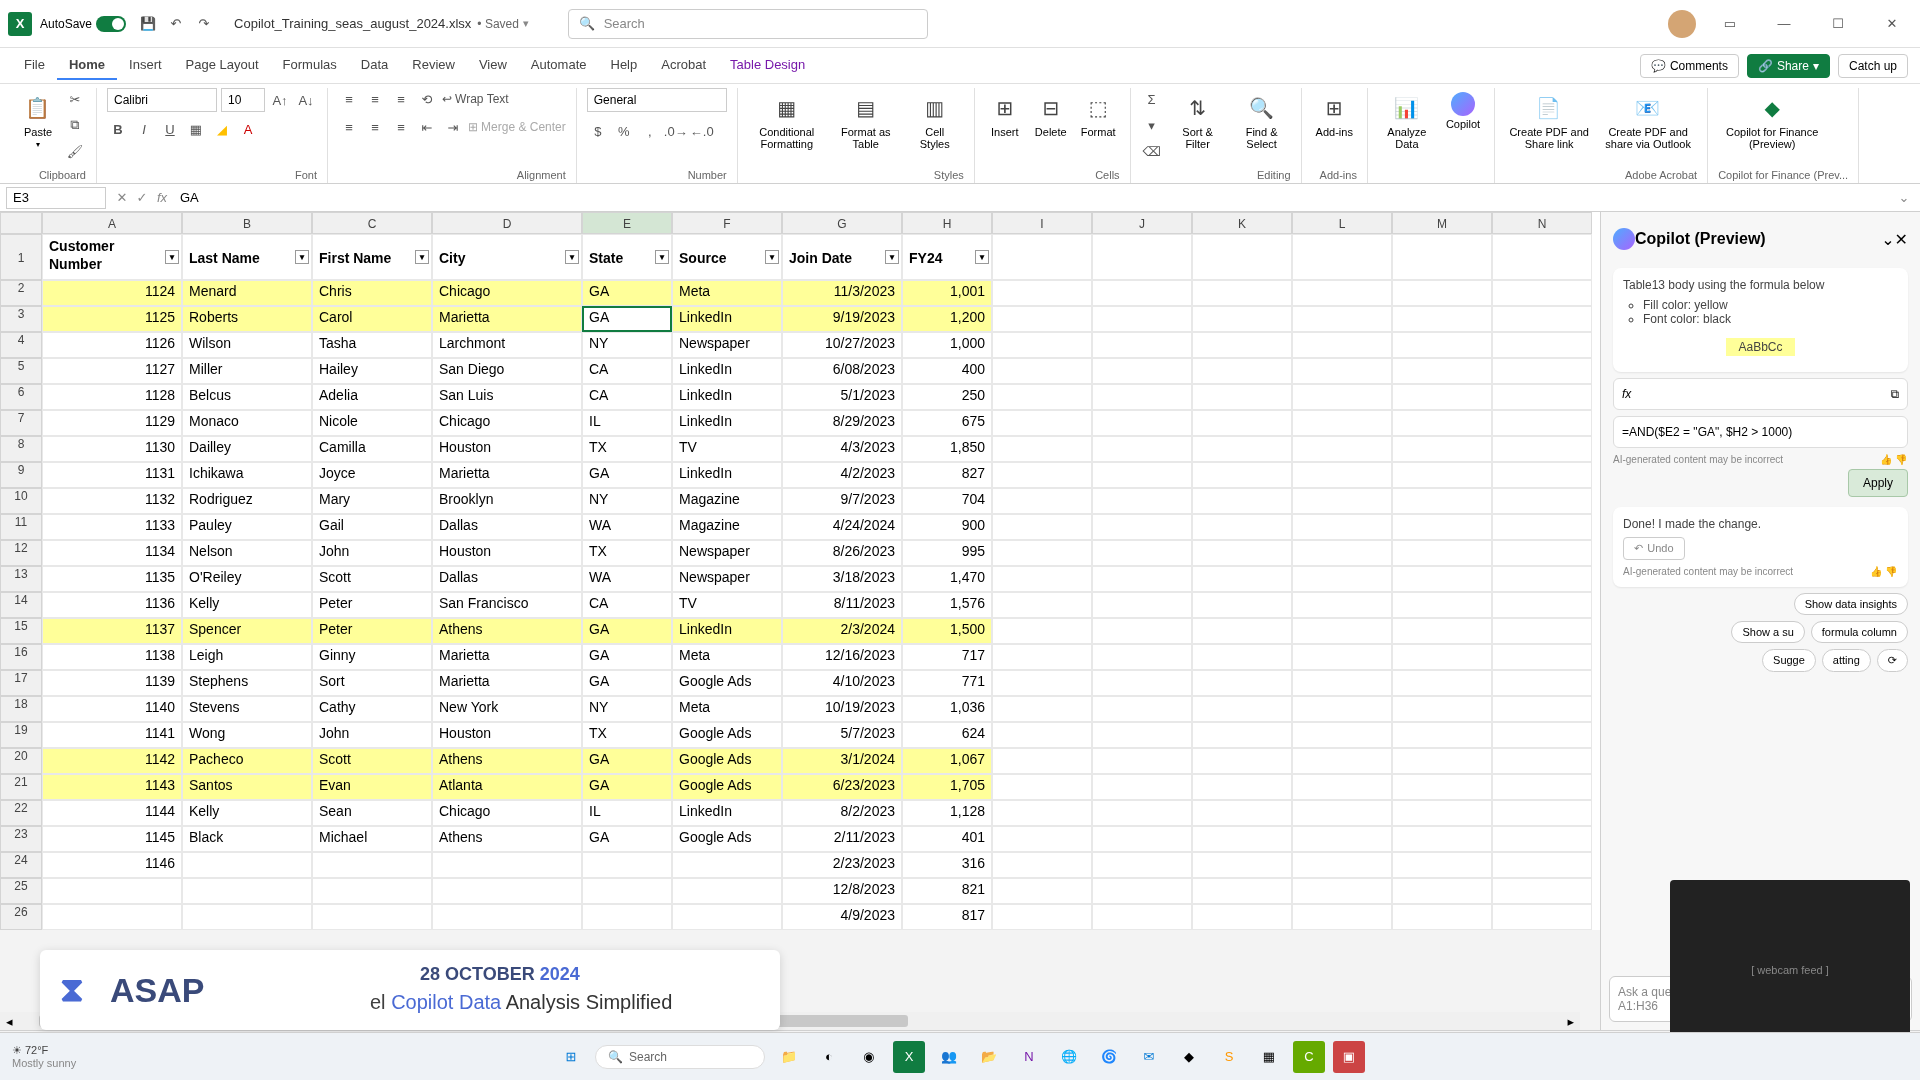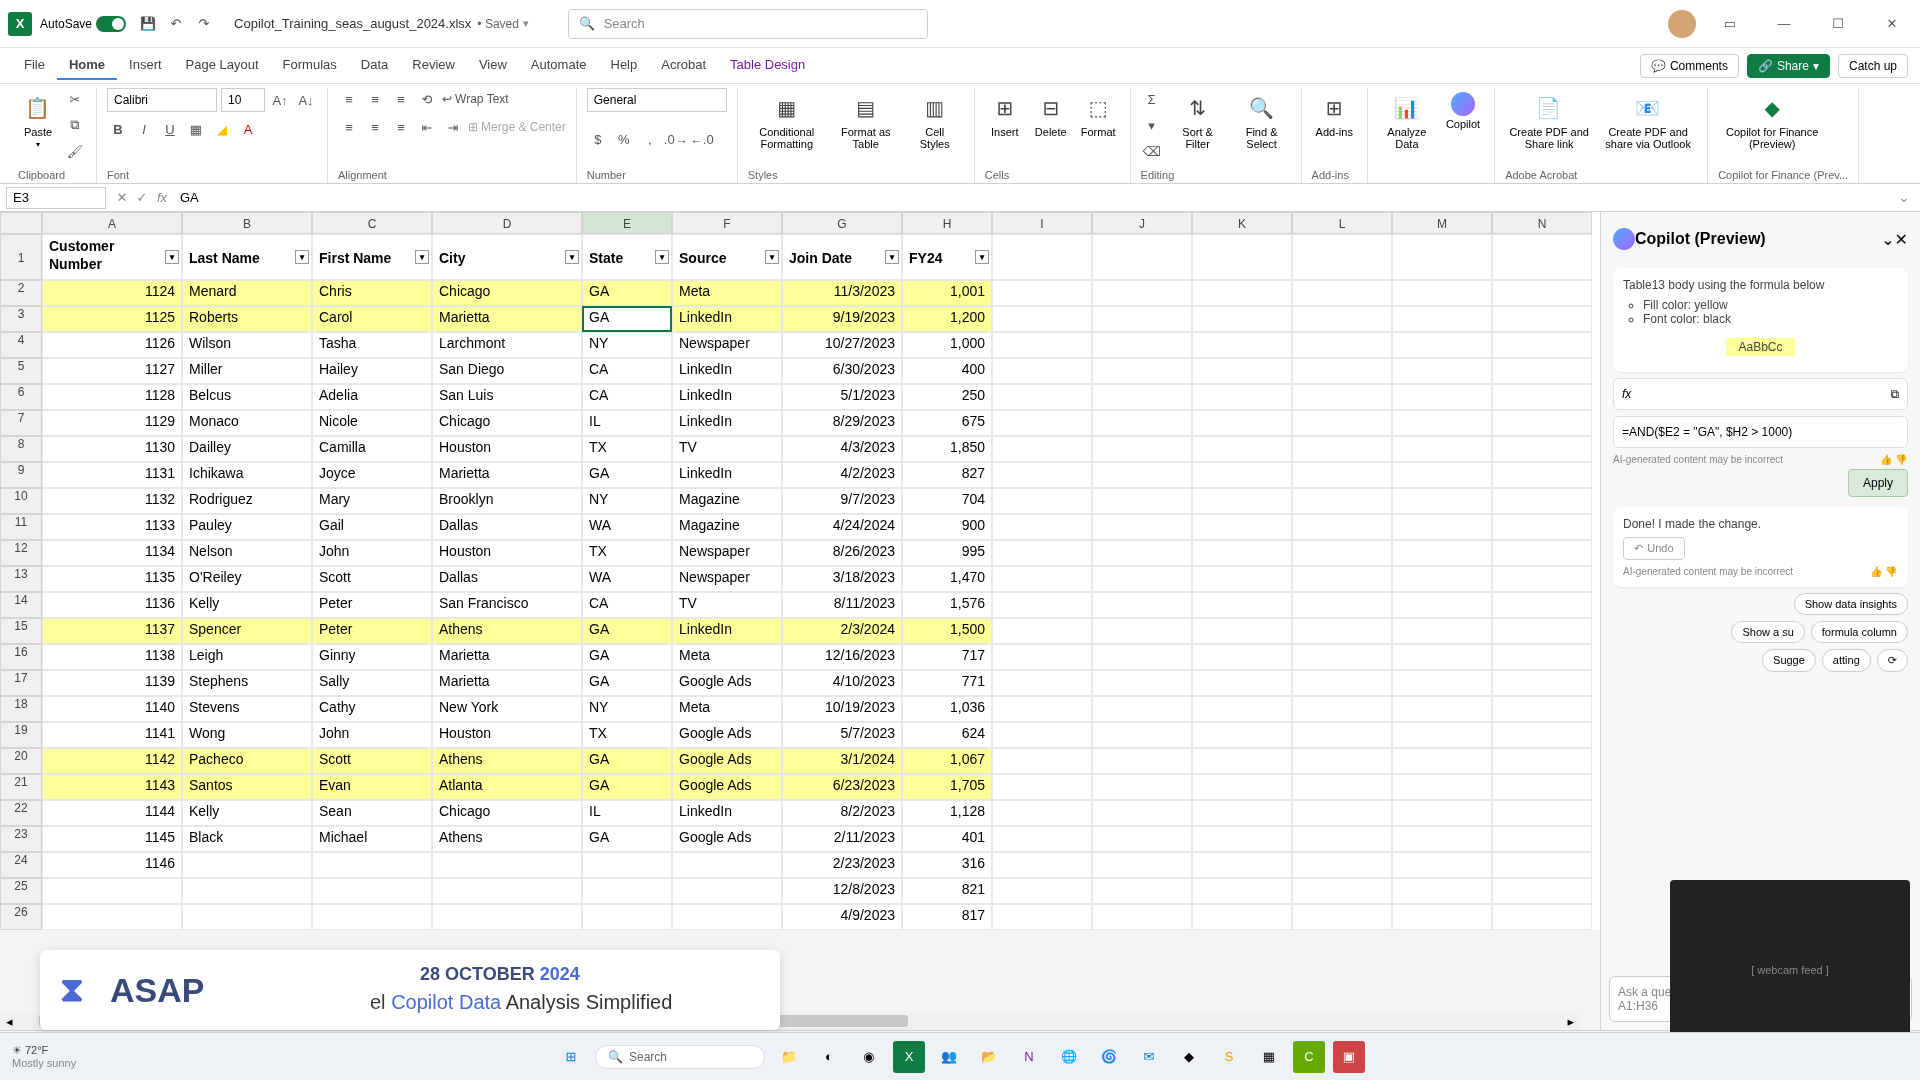--- a/index.html
+++ b/index.html
@@ -25,21 +25,21 @@
 .ribbon-tabs .tab { padding: 6px 12px; font-size: 13px; color: #444; cursor: pointer; }
 .ribbon-tabs .tab.active { border-bottom: 2px solid #3b82f6; font-weight: 600; }
 .ribbon-tabs .tab.special { color: #7719aa; }
 .ribbon-tabs .right-actions { margin-left: auto; display: flex; gap: 8px; }
 .ribbon-tabs .action-btn { padding: 4px 10px; border: 1px solid #ccc; border-radius: 4px; font-size: 12px; display: flex; align-items: center; gap: 4px; cursor: pointer; }
 .ribbon-tabs .action-btn.share { background: #107c41; color: #fff; border-color: #107c41; }
 
 
 .ribbon { height: 100px; background: #fff; border-bottom: 1px solid #d0d0d0; display: flex; padding: 4px 8px 0; }
 .ribbon-group { border-right: 1px solid #e0e0e0; padding: 0 10px; display: flex; flex-direction: column; justify-content: space-between; }
-.ribbon-group .label { font-size: 11px; color: #666; text-align: left; padding: 2px 0; }
+.ribbon-group .label { font-size: 11px; color: #666; text-align: right; padding: 2px 0; }
 .ribbon-group .controls { display: flex; gap: 6px; align-items: flex-start; flex: 1; }
 .ribbon-col { display: flex; flex-direction: column; gap: 4px; align-items: center; }
 .ribbon-btn { padding: 4px; display: flex; flex-direction: column; align-items: center; gap: 2px; font-size: 11px; cursor: pointer; min-width: 40px; }
 .ribbon-btn .icn { width: 24px; height: 24px; display: flex; align-items: center; justify-content: center; color: #444; }
 .ribbon-btn.large .icn { width: 32px; height: 32px; font-size: 20px; }
 .ribbon-small-btn { width: 22px; height: 22px; display: flex; align-items: center; justify-content: center; cursor: pointer; color: #555; }
 .ribbon-row { display: flex; gap: 4px; align-items: center; }
 .font-name { width: 110px; height: 24px; border: 1px solid #ccc; padding: 0 6px; font-size: 12px; }
 .font-size { width: 44px; height: 24px; border: 1px solid #ccc; padding: 0 6px; font-size: 12px; }
 .num-format { width: 140px; height: 24px; border: 1px solid #ccc; padding: 0 6px; font-size: 12px; }
@@ -212,21 +212,21 @@
         <div class="ribbon-small-btn">≡</div>
         <div class="ribbon-small-btn">≡</div>
         <div class="ribbon-small-btn">⇤</div>
         <div class="ribbon-small-btn">⇥</div>
         <div style="display:flex;align-items:center;gap:3px;font-size:12px;color:#aaa">⊞ <span>Merge &amp; Center</span></div>
       </div>
     </div>
     <div class="label">Alignment</div>
   </div>
   <div class="ribbon-group">
-    <div class="controls" style="flex-direction:column;gap:16px">
+    <div class="controls" style="flex-direction:column;gap:8px">
       <input class="num-format" value="General" style="">
       <div class="ribbon-row">
         <div class="ribbon-small-btn">$</div>
         <div class="ribbon-small-btn">%</div>
         <div class="ribbon-small-btn">,</div>
         <div class="ribbon-small-btn">.0→</div>
         <div class="ribbon-small-btn">←.0</div>
       </div>
     </div>
     <div class="label">Number</div>
@@ -421,21 +421,21 @@
         <div class="cell"></div>
         <div class="cell"></div>
         <div class="cell"></div>
         <div class="row-hdr">5</div>
         <div class="cell num">1127</div>
         <div class="cell">Miller</div>
         <div class="cell">Hailey</div>
         <div class="cell">San Diego</div>
         <div class="cell">CA</div>
         <div class="cell">LinkedIn</div>
-        <div class="cell date">6/30/2023</div>
+        <div class="cell date">6/08/2023</div>
         <div class="cell num">400</div>
         <div class="cell"></div>
         <div class="cell"></div>
         <div class="cell"></div>
         <div class="cell"></div>
         <div class="cell"></div>
         <div class="cell"></div>
         <div class="row-hdr">6</div>
         <div class="cell num">1128</div>
         <div class="cell">Belcus</div>
@@ -597,21 +597,21 @@
         <div class="cell num">717</div>
         <div class="cell"></div>
         <div class="cell"></div>
         <div class="cell"></div>
         <div class="cell"></div>
         <div class="cell"></div>
         <div class="cell"></div>
         <div class="row-hdr">17</div>
         <div class="cell num">1139</div>
         <div class="cell">Stephens</div>
-        <div class="cell">Sally</div>
+        <div class="cell">Sort</div>
         <div class="cell">Marietta</div>
         <div class="cell">GA</div>
         <div class="cell">Google Ads</div>
         <div class="cell date">4/10/2023</div>
         <div class="cell num">771</div>
         <div class="cell"></div>
         <div class="cell"></div>
         <div class="cell"></div>
         <div class="cell"></div>
         <div class="cell"></div>

